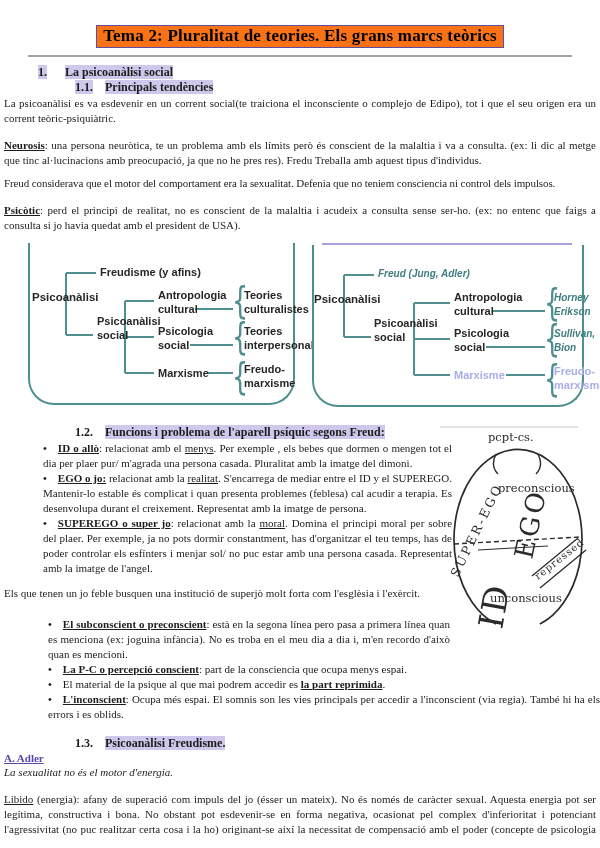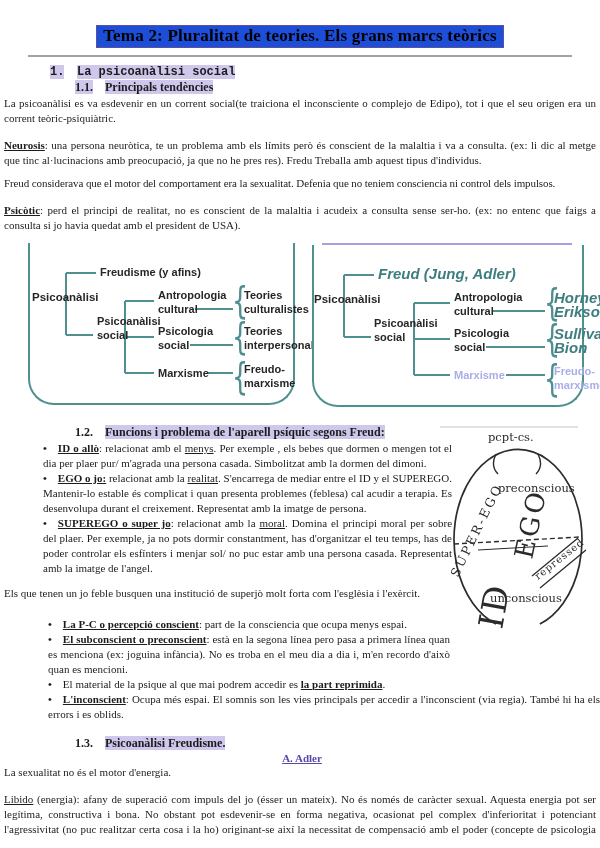--- a/index.html
+++ b/index.html
@@ -4,28 +4,28 @@
 <style>
   html,body { margin:0; padding:0; background:#ffffff; }
   .page {
     position:relative; width:600px; height:848px; overflow:hidden;
     background:#ffffff; font-family:"Liberation Serif", serif;
     font-size:11px; color:#1c1c1c;
   }
   
   .title-row { text-align:center; padding-top:25px; }
   .title-hl {
-    display:inline-block; background:#1d4ed8; border:1px solid #5e4fa0;
+    display:inline-block; background:#f97316; border:1px solid #5e4fa0;
     font-weight:bold; font-size:17px; color:#000; padding:0 6px 1px 6px;
     letter-spacing:0.2px;
   }
   .rule { height:2px; background:#a3a3a3; margin:7px 28px 0 28px; }
   
   .h-row { font-weight:bold; font-size:12px; line-height:14px; }
-  .row-1  { margin:8px 0 0 50px;font-family:Liberation Mono, monospace; }
+  .row-1  { margin:8px 0 0 38px; }
   .row-11 { margin:1px 10px 0 75px; }
   .row-12 { margin:16px 0 0 75px; }
   .row-13 { margin:14px 0 0 75px; }
   .h-num { display:inline-block; }
   .row-1 .h-num  { width:27px; }
   .row-11 .h-num, .row-12 .h-num, .row-13 .h-num { width:30px; }
   .hl { background:#cfc8ec; }
   
   .para { margin:8px 4px; text-align:justify; line-height:15px; }
   .p1 { margin-top:2px; }
@@ -43,37 +43,37 @@
   }
   .tree-box.left  { left:28px;  top:0px; width:263px; height:160px; }
   .tree-box.right { left:312px; top:2px; width:268px; height:160px; }
   .tlabel { position:absolute; white-space:nowrap;font-weight:bold; }
   .tree-svg { position:absolute; left:0; top:0; }
   .brace {
     position:absolute; color:#4f8f90; font-family:"DejaVu Sans", sans-serif;
     font-size:30px; line-height:30px; transform:scaleY(1.25) scaleX(0.85);
     transform-origin:left center;
   }
-  .teal-name { color:#3f7e80; font-weight:bold; font-style:italic; font-size:15px; }
+  .teal-name { color:#3f7e80; font-weight:bold; font-style:italic; font-size:10px; }
   .lav { color:#a9aee8; }
   .purple-line { position:absolute; left:8px; top:-2px; width:250px; height:2px; background:#a79fe0; }
   
   .list1 { margin-top:2px; padding-left:43px; padding-right:148px; }
   .list1 .li { text-align:justify; line-height:15px; }
   .li::before { content:"\2022"; font-weight:bold; margin-right:11px; }
   .list2 { margin-top:16px; }
   .list2 .li { padding-left:48px; text-align:justify; line-height:15px; }
   .list2 .li.narrow { padding-right:150px; }
   .jofeble { margin-top:10px; }
   
   .egg { position:absolute; left:438px; top:420px; }
   .egg text { font-family:"DejaVu Serif", serif; fill:#2b2b2b; }
   
-  .adler { margin:2px 0 0 4px; color:#5948a8; font-weight:bold; text-decoration:underline;text-align:center; }
-  .adler-line { margin-top:1px; }
+  .adler { margin:2px 0 0 4px; color:#5948a8; font-weight:bold; text-decoration:underline; }
+  .adler-line { margin-top:1px;font-style:italic; }
   .libido { margin-top:12px; text-align:justify; text-align-last:justify; }
 </style>
 </head>
 <body>
 
 <div class="page">
 
   <div class="title-row">
     <span class="title-hl">Tema 2: Pluralitat de teories. Els grans marcs teòrics</span>
   </div>
@@ -137,21 +137,21 @@
       <div class="tlabel teal-name" style="left:240px;top:82px"><span>Sullivan,</span><br><span>Bion</span></div>
       <div class="tlabel lav" style="left:240px;top:120px"><span>Freudo-</span><br><span>marxisme</span></div>
     </div>
   </div>
 
   <div class="h-row row-12">
     <span class="h-num">1.2.</span><span class="hl">Funcions i problema de l'aparell psíquic segons Freud:</span>
   </div>
 
   <div class="list1">
-    <div class="li"><span class="term">ID o allò</span><span>: relacionat amb el </span><span class="u">menys</span><span>. Per exemple , els bebes que dormen o mengen tot el dia per plaer pur/ m'agrada una persona casada. Simbolitzat amb la dormen del dimoni.</span></div>
+    <div class="li"><span class="term">ID o allò</span><span>: relacionat amb el </span><span class="u">menys</span><span>. Per exemple , els bebes que dormen o mengen tot el dia per plaer pur/ m'agrada una persona casada. Pluralitat amb la imatge del dimoni.</span></div>
     <div class="li"><span class="term">EGO o jo:</span><span> relacionat amb la </span><span class="u">realitat</span><span>. S'encarrega de mediar entre el ID y el SUPEREGO. Mantenir-lo estable és complicat i quan presenta problemes (feblesa) cal acudir a terapia. Es desenvolupa durant el creixement. Representat amb la imatge de persona.</span></div>
     <div class="li"><span class="term">SUPEREGO o super jo</span><span>: relacionat amb la </span><span class="u">moral</span><span>. Domina el principi moral per sobre del plaer. Per exemple, ja no pots dormir constantment, has d'organitzar el teu temps, has de poder controlar els esfínters i menjar sol/ no puc estar amb una persona casada. Representat amb la imatge de l'angel.</span></div>
   </div>
 
   <svg class="egg" width="162" height="218" viewBox="0 0 162 218">
     <line x1="2" y1="7" x2="140" y2="7" stroke="#d9d9d9" stroke-width="1.5"></line>
     <text x="50" y="21" font-size="11.5">pcpt-cs.</text>
     <path d="M 58.1 204 A 64 90 0 1 1 101.9 204" stroke="#2b2b2b" stroke-width="1.7" fill="none"></path>
     <path d="M 58 34 Q 52 46 60 54 M 100 34 Q 106 46 98 54" stroke="#2b2b2b" stroke-width="1.4" fill="none"></path>
     <text transform="translate(20,158) rotate(-64)" font-size="12.5" letter-spacing="2.5">SUPER-EGO</text>
@@ -161,22 +161,22 @@
     <path d="M40,130 L110,126" stroke="#2b2b2b" stroke-width="1" fill="none"></path>
     <path d="M140,118 L94,156 M148,130 L102,168" stroke="#2b2b2b" stroke-width="1.3" fill="none"></path>
     <text transform="translate(100,160) rotate(-38)" font-size="10" letter-spacing="1">repressed</text>
     <text x="52" y="182" font-size="11.5">unconscious</text>
     <text transform="translate(64,210) rotate(-80)" font-size="34" letter-spacing="2">ID</text>
   </svg>
 
   <p class="para jofeble">Els que tenen un jo feble busquen una institució de superjò molt forta com l'esglèsia i l'exèrcit.</p>
 
   <div class="list2">
+    <div class="li narrow"><span class="term">El subconscient o preconscient</span><span>: està en la segona línea pero pasa a primera línea quan es menciona (ex: joguina infància). No es troba en el meu dia a dia i, m'en recordo d'això quan es mencioni.</span></div>
     <div class="li"><span class="term">La P-C o percepció conscient</span><span>: part de la consciencia que ocupa menys espai.</span></div>
-    <div class="li narrow"><span class="term">El subconscient o preconscient</span><span>: està en la segona línea pero pasa a primera línea quan es menciona (ex: joguina infància). No es troba en el meu dia a dia i, m'en recordo d'això quan es mencioni.</span></div>
     <div class="li"><span>El material de la psique al que mai podrem accedir es </span><span class="term">la part reprimida</span><span>.</span></div>
     <div class="li"><span class="term">L'inconscient</span><span>: Ocupa més espai. El somnis son les vies principals per accedir a l'inconscient (via regia). També hi ha els errors i es oblids.</span></div>
   </div>
 
   <div class="h-row row-13">
     <span class="h-num">1.3.</span><span class="hl">Psicoanàlisi Freudisme.</span>
   </div>
 
   <div class="adler">A. Adler</div>
   <p class="para adler-line">La sexualitat no és el motor d'energia.</p>

